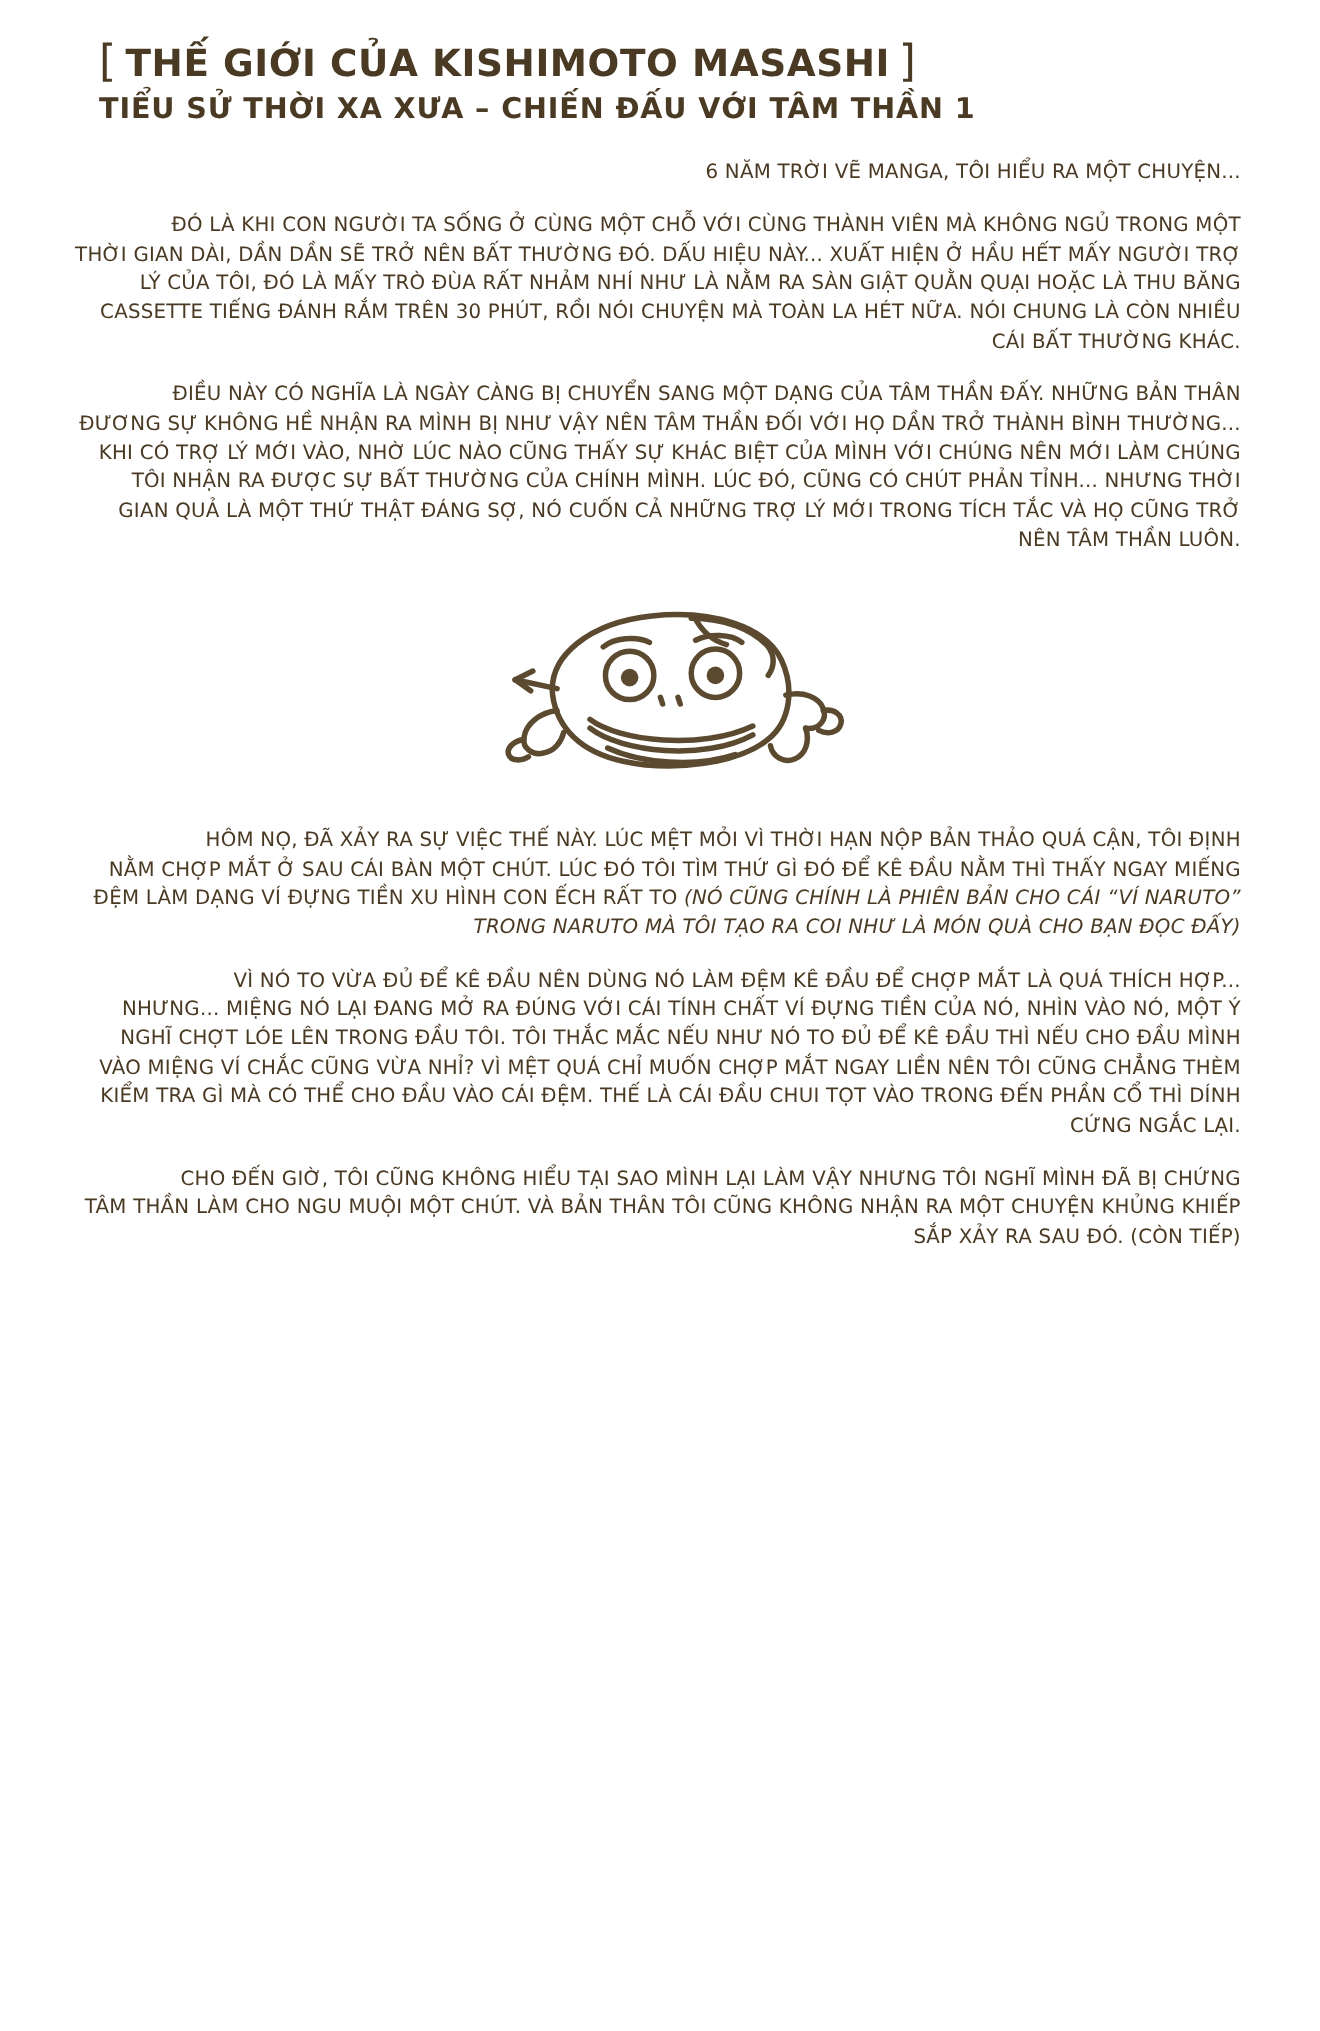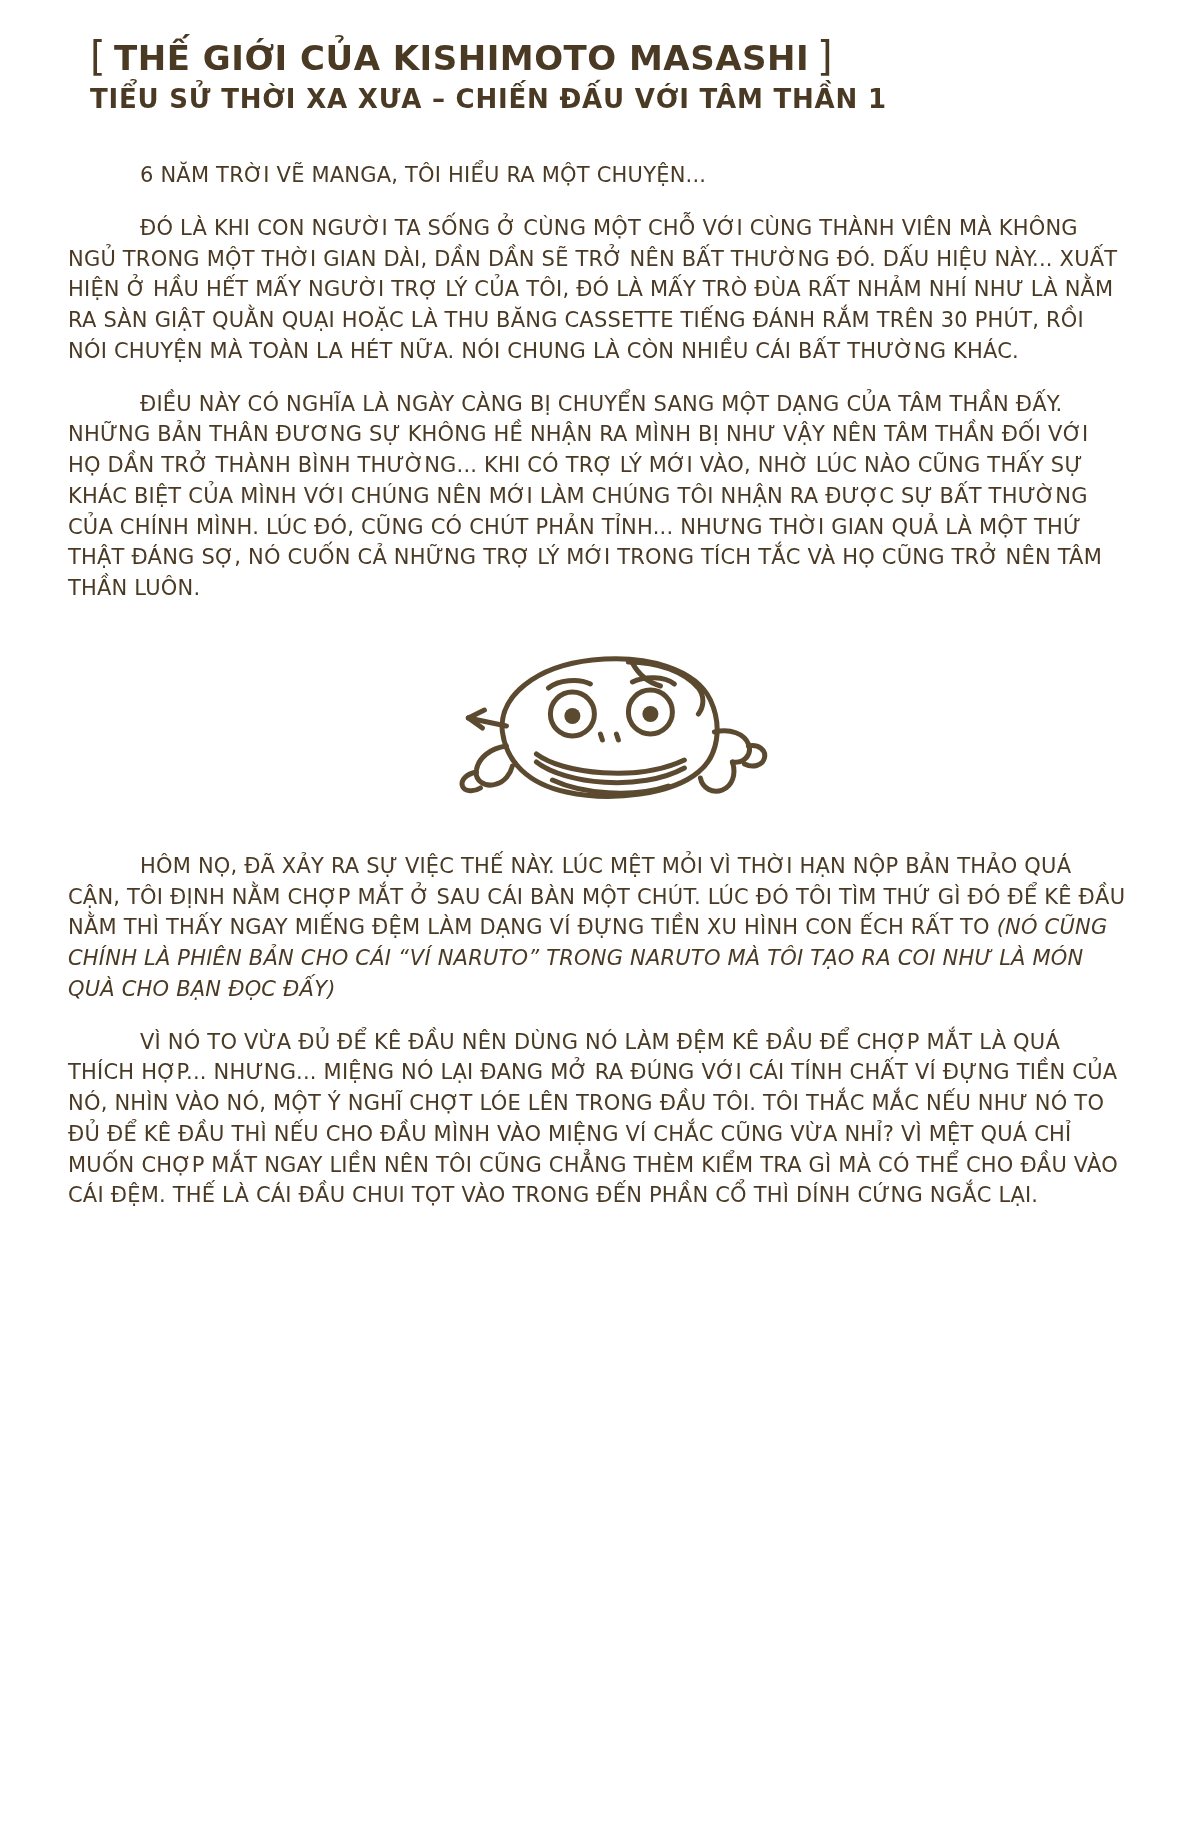--- a/index.html
+++ b/index.html
@@ -45,34 +45,34 @@
     margin: 0 8px;
     color: #4a3a24;
   }
   .title-text {
     font-size: 34px;
     font-weight: bold;
     letter-spacing: 0.5px;
     text-transform: uppercase;
   }
   .subtitle {
-    margin: 6px 0 16px 22px;
+    margin: 6px 0 0 22px;
     font-size: 26px;
     font-weight: bold;
     letter-spacing: 0.8px;
     color: #4a3a24;
     text-transform: uppercase;
   }
   .body-text {
-    font-size: 21px;
+    font-size: 18px;
     line-height: 1.465;
     letter-spacing: 0.2px;
     color: #4a3a24;
     text-transform: uppercase;
-    text-align: left;
+    text-align: right;
     margin: 0;
   }
   p.para {
     margin: 0 0 0 0;
     text-indent: 72px;
   }
   .gap-sm { height: 22px; }
   .gap-md { height: 30px; }
   .italic {
     font-style: italic;
@@ -157,16 +157,17 @@
       </svg>
     </div>
 
     <div class="text-block">
       <p class="body-text para">
         <span>HÔM NỌ, ĐÃ XẢY RA SỰ VIỆC THẾ NÀY. LÚC MỆT MỎI VÌ THỜI HẠN NỘP BẢN THẢO QUÁ CẬN, TÔI ĐỊNH NẰM CHỢP MẮT Ở SAU CÁI BÀN MỘT CHÚT. LÚC ĐÓ TÔI TÌM THỨ GÌ ĐÓ ĐỂ KÊ ĐẦU NẰM THÌ THẤY NGAY MIẾNG ĐỆM LÀM DẠNG VÍ ĐỰNG TIỀN XU HÌNH CON ẾCH RẤT TO </span><span class="italic">(NÓ CŨNG CHÍNH LÀ PHIÊN BẢN CHO CÁI “VÍ NARUTO” TRONG NARUTO MÀ TÔI TẠO RA COI NHƯ LÀ MÓN QUÀ CHO BẠN ĐỌC ĐẤY)</span>
       </p>
       <div class="gap-sm"></div>
       <p class="body-text para">VÌ NÓ TO VỪA ĐỦ ĐỂ KÊ ĐẦU NÊN DÙNG NÓ LÀM ĐỆM KÊ ĐẦU ĐỂ CHỢP MẮT LÀ QUÁ THÍCH HỢP... NHƯNG...  MIỆNG NÓ LẠI ĐANG MỞ RA ĐÚNG VỚI CÁI TÍNH CHẤT VÍ ĐỰNG TIỀN CỦA NÓ, NHÌN VÀO NÓ, MỘT Ý NGHĨ CHỢT LÓE LÊN TRONG ĐẦU TÔI. TÔI THẮC MẮC NẾU NHƯ NÓ TO ĐỦ ĐỂ KÊ ĐẦU THÌ NẾU CHO ĐẦU MÌNH VÀO MIỆNG VÍ CHẮC CŨNG VỪA NHỈ? VÌ MỆT QUÁ CHỈ MUỐN CHỢP MẮT NGAY LIỀN NÊN TÔI CŨNG CHẲNG THÈM KIỂM TRA GÌ MÀ CÓ THỂ CHO ĐẦU VÀO CÁI ĐỆM. THẾ LÀ CÁI ĐẦU CHUI TỌT VÀO TRONG ĐẾN PHẦN CỔ THÌ DÍNH CỨNG NGẮC LẠI.</p>
       <div class="gap-sm"></div>
+      <p class="body-text para">CHO ĐẾN GIỜ, TÔI CŨNG KHÔNG HIỂU TẠI SAO MÌNH LẠI LÀM VẬY NHƯNG TÔI NGHĨ MÌNH ĐÃ BỊ CHỨNG TÂM THẦN LÀM CHO NGU MUỘI MỘT CHÚT. VÀ BẢN THÂN TÔI CŨNG KHÔNG NHẬN RA MỘT CHUYỆN KHỦNG KHIẾP SẮP XẢY RA SAU ĐÓ. (CÒN TIẾP)</p>
     </div>
 
   </div>
 </div>
 
 </body></html>

